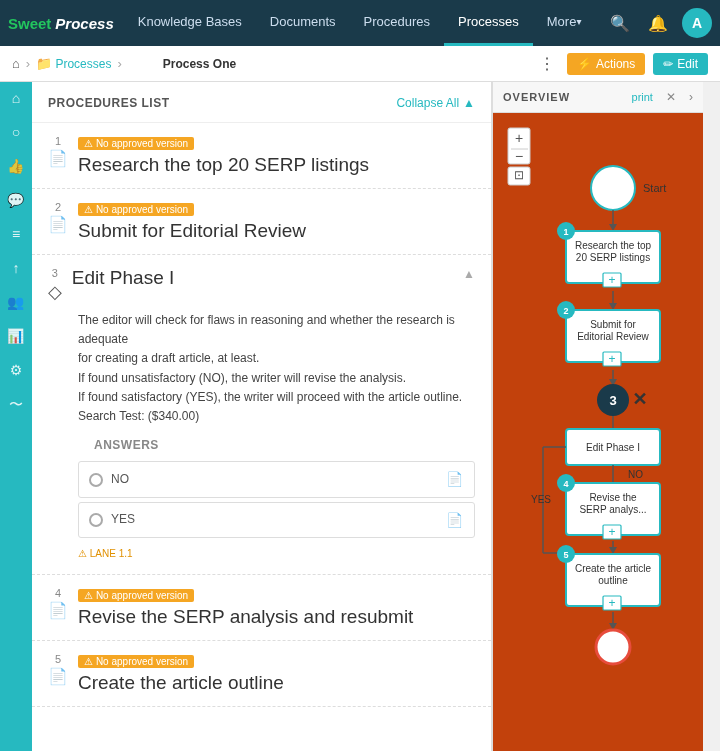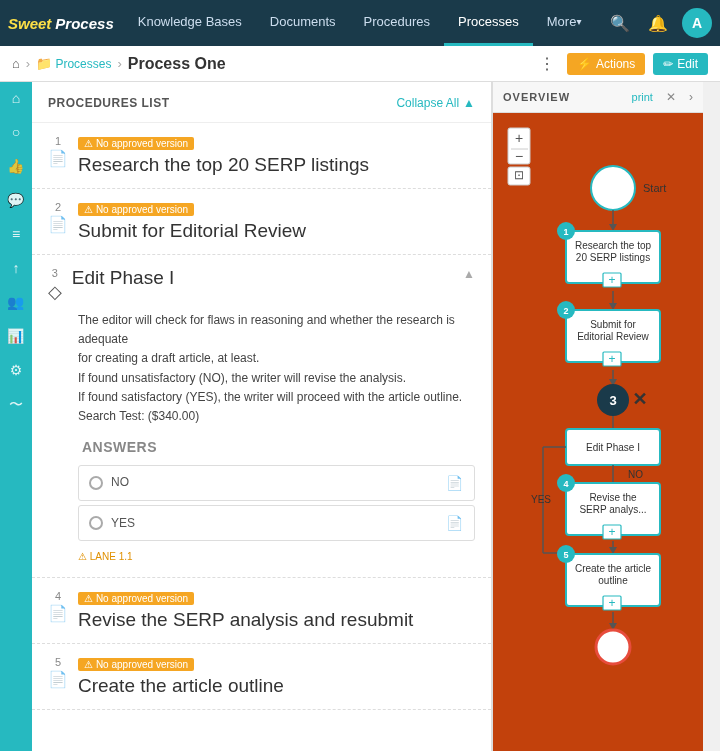--- a/index.html
+++ b/index.html
@@ -38,21 +38,21 @@
       width: 30px; height: 30px; border-radius: 50%; background: #26b9c0; color: #fff; display: flex; align-items: center; justify-content: center; font-weight: bold; font-size: 14px; cursor: pointer;
     }
 
     
     .breadcrumb-bar {
       background: #fff; border-bottom: 1px solid #ddd; padding: 0 12px; height: 36px; display: flex; align-items: center; gap: 6px;
     }
     .breadcrumb-icon { color: #555; font-size: 13px; }
     .breadcrumb-sep { color: #aaa; }
     .breadcrumb-link { color: #26b9c0; font-size: 12px; cursor: pointer; text-decoration: none; }
-    .breadcrumb-current { color: #333; font-size: 16px; font-weight: bold; }
+    .breadcrumb-current { color: #333; font-size: 12px; font-weight: bold; margin-left: 35px; }
     .breadcrumb-actions { margin-left: auto; display: flex; align-items: center; gap: 8px; }
     .btn-actions {
       background: #f5a623; color: #fff; border: none; border-radius: 3px; padding: 4px 10px; font-size: 12px; cursor: pointer; display: flex; align-items: center; gap: 4px;
     }
     .btn-edit {
       background: #26b9c0; color: #fff; border: none; border-radius: 3px; padding: 4px 10px; font-size: 12px; cursor: pointer; display: flex; align-items: center; gap: 4px;
     }
     .dots-btn { color: #555; cursor: pointer; font-size: 16px; padding: 0 4px; }
 
     
@@ -90,21 +90,21 @@
     .proc-content { flex: 1; }
     .badge-no-approved {
       background: #f5a623; color: #fff; font-size: 10px; padding: 1px 6px; border-radius: 2px; display: inline-flex; align-items: center; gap: 3px; margin-bottom: 4px;
     }
     .proc-title { font-size: 19px; color: #333; font-weight: normal; }
     .proc-expand { color: #aaa; font-size: 12px; cursor: pointer; margin-left: auto; }
 
     
     .phase-header { display: flex; align-items: flex-start; gap: 10px; margin-bottom: 8px; }
     .phase-body { padding-left: 30px; font-size: 12px; color: #444; line-height: 1.6; }
-    .answers-label { font-size: 14px; color: #888; font-weight: bold; letter-spacing: 0.5px; margin: 10px 4px 6px; }
+    .answers-label { font-size: 12px; color: #888; font-weight: bold; letter-spacing: 0.5px; margin: 10px 16px 6px; }
     .answer-row {
       display: flex; align-items: center; justify-content: space-between;
       border: 1px solid #ddd; border-radius: 3px; padding: 6px 10px; margin-bottom: 4px;
     }
     .answer-left { display: flex; align-items: center; gap: 8px; }
     .radio-circle { width: 14px; height: 14px; border-radius: 50%; border: 2px solid #aaa; flex-shrink: 0; }
     .answer-label { font-size: 12px; color: #555; }
     .doc-icon { color: #aaa; font-size: 14px; }
     .lane-label { font-size: 10px; color: #e09000; margin-top: 8px; display: flex; align-items: center; gap: 4px; }
 
@@ -128,21 +128,21 @@
 
     
     .print-link { color: #26b9c0; font-size: 11px; cursor: pointer; text-decoration: none; }
   </style>
 </head>
 <body>
 
 <nav class="navbar">
   <div class="navbar-brand">
     <div class="brand-logo">
-      <span style="color:#fde047; font-style:italic;text-align:center;">Sweet</span>
+      <span style="color:#22c55e; text-align:center;">Sweet</span>
         <span style="color:#fff; font-style:italic;">Process</span>
     </div>
   </div>
   <div class="nav-items">
     <div class="nav-item">Knowledge Bases</div>
     <div class="nav-item">Documents</div>
     <div class="nav-item">Procedures</div>
     <div class="nav-item active">Processes</div>
     <div class="nav-item has-arrow">More</div>
   </div>

